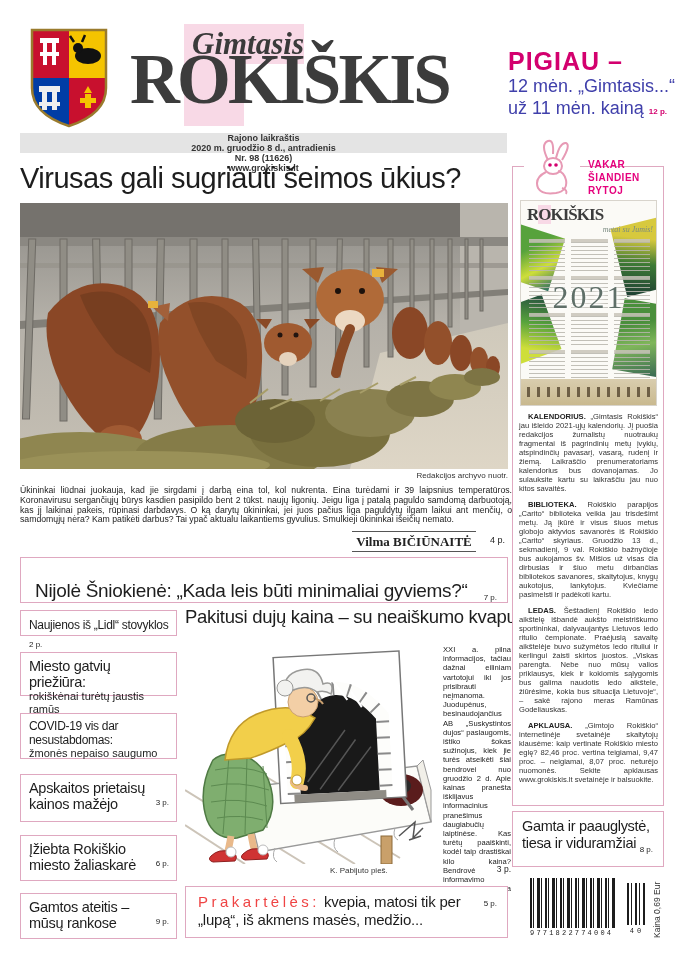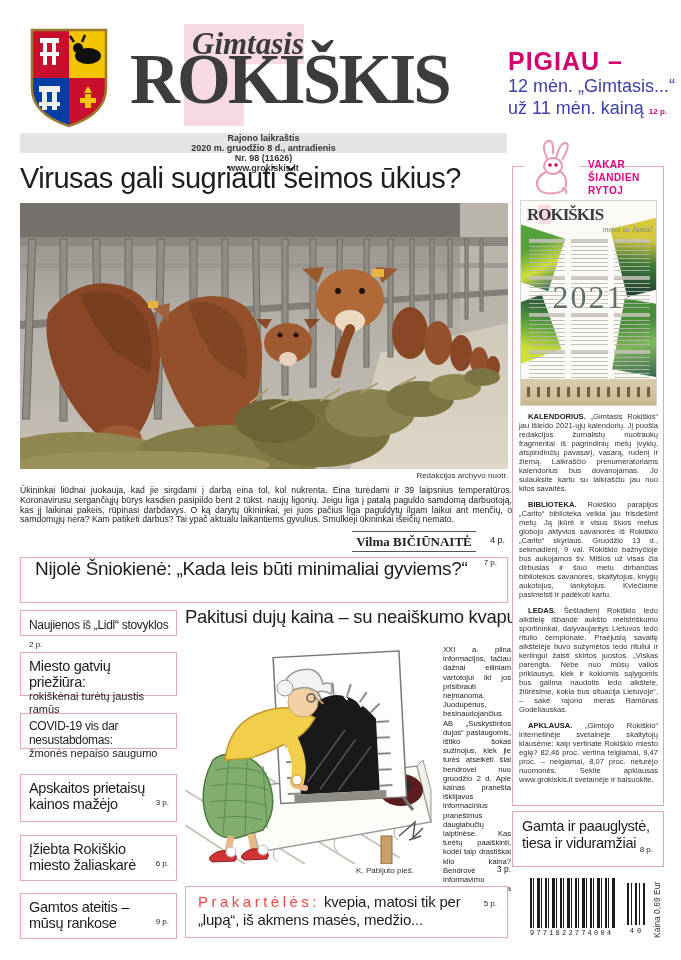--- a/index.html
+++ b/index.html
@@ -21,35 +21,35 @@
 
   
   .main-headline { position:absolute; left:20px; top:162px; font-size:29px; letter-spacing:-0.5px; color:#1d1d1d; white-space:nowrap; }
   .photo { position:absolute; left:20px; top:203px; width:488px; height:266px; }
   .photo-credit { position:absolute; left:20px; top:471px; width:488px; text-align:right; font-size:8px; color:#333; }
   .lead-summary { position:absolute; left:20px; top:486px; width:492px; font-size:8.7px; line-height:9.8px; text-align:justify; color:#222; }
   .byline { position:absolute; left:352px; top:531px; width:124px; border-top:1px solid #555; border-bottom:1px solid #555; text-align:center; font-family:"Liberation Serif", serif; font-weight:bold; font-size:13px; padding:1.5px 0; background:#fff; }
   .byline-page { position:absolute; left:490px; top:535px; font-size:9px; color:#222; }
 
   .pinkbox { border:1.5px solid #dfa8c0; background:#fff; }
-  .quote-banner { position:absolute; left:20px; top:557px; width:488px; height:46px; display:flex; align-items:flex-start; padding:0 10px 0 14px; }
+  .quote-banner { position:absolute; left:20px; top:557px; width:488px; height:46px; display:flex; align-items:flex-end; padding:0 10px 0 14px; }
   .quote-banner .txt { font-size:19px; letter-spacing:-0.3px; color:#1d1d1d; flex:1; }
   .pagenum { font-size:8px; color:#222; white-space:nowrap; }
 
   
   .teaser { position:absolute; left:20px; width:157px; padding:5px 7px 4px 8px; }
   .teaser .t-big { font-size:14.5px; line-height:16px; letter-spacing:-0.3px; color:#1d1d1d; }
   .teaser .t-med { font-size:12px; line-height:14px; letter-spacing:-0.3px; color:#1d1d1d; }
   .teaser .t-sub { font-size:11px; line-height:12.5px; color:#1d1d1d; }
   .teaser .pagenum { float:right; margin-top:14px; }
 
   
   .gas-headline { position:absolute; left:185px; top:606px; font-size:18.5px; letter-spacing:-0.3px; color:#1d1d1d; white-space:nowrap; }
   .cartoon { position:absolute; left:185px; top:640px; }
-  .cartoon-credit { position:absolute; left:330px; top:866px; width:110px; text-align:center; font-size:8px; color:#333; }
+  .cartoon-credit { position:absolute; left:330px; top:866px; width:110px; text-align:left; font-size:8px; color:#333; }
   .gas-body { position:absolute; left:443px; top:645px; width:68px; font-size:7.6px; line-height:9.2px; text-align:justify; color:#222; }
   .gas-page { position:absolute; left:443px; top:864px; width:68px; text-align:right; font-size:8.5px; }
   .nativity { position:absolute; left:185px; top:886px; width:323px; height:52px; padding:6px 10px 4px 12px; }
   .nativity .lead { font-size:15px; letter-spacing:3.5px; font-weight:500; color:#ef4444; }
   .nativity .rest { font-size:15px; letter-spacing:-0.2px; color:#1d1d1d; }
   .nativity .pagenum { float:right; margin-top:6px; }
 
   
   .right-box { position:absolute; left:512px; top:166px; width:152px; height:640px; }
   .bunny { position:absolute; left:524px; top:138px; background:#fff; padding:0 2px; }
@@ -254,21 +254,21 @@
   </div>
 
   <div class="teaser pinkbox" style="top:610px; height:26px; padding-top:4px;">
     <span class="t-med">Naujienos iš „Lidl“ stovyklos</span>
     <span class="pagenum" style="float:none;">2 p.</span>
   </div>
   <div class="teaser pinkbox" style="top:652px; height:44px;">
     <div class="t-big">Miesto gatvių priežiūra:</div>
     <div class="t-sub"><span>rokiškėnai turėtų jaustis ramūs</span> <span class="pagenum">2 p.</span></div>
   </div>
-  <div class="teaser pinkbox" style="top:713px; height:36px;">
+  <div class="teaser pinkbox" style="top:713px; height:46px;">
     <div class="t-med">COVID-19 vis dar nesustabdomas:</div>
     <div class="t-sub"><span>žmonės nepaiso saugumo</span> <span class="pagenum" style="float:right;">2 p.</span></div>
   </div>
   <div class="teaser pinkbox" style="top:774px; height:48px;">
     <span class="pagenum" style="margin-top:18px;">3 p.</span>
     <div class="t-big">Apskaitos prietaisų kainos mažėjo</div>
   </div>
   <div class="teaser pinkbox" style="top:835px; height:46px;">
     <span class="pagenum" style="margin-top:18px;">6 p.</span>
     <div class="t-big">Įžiebta Rokiškio miesto žaliaskarė</div>

